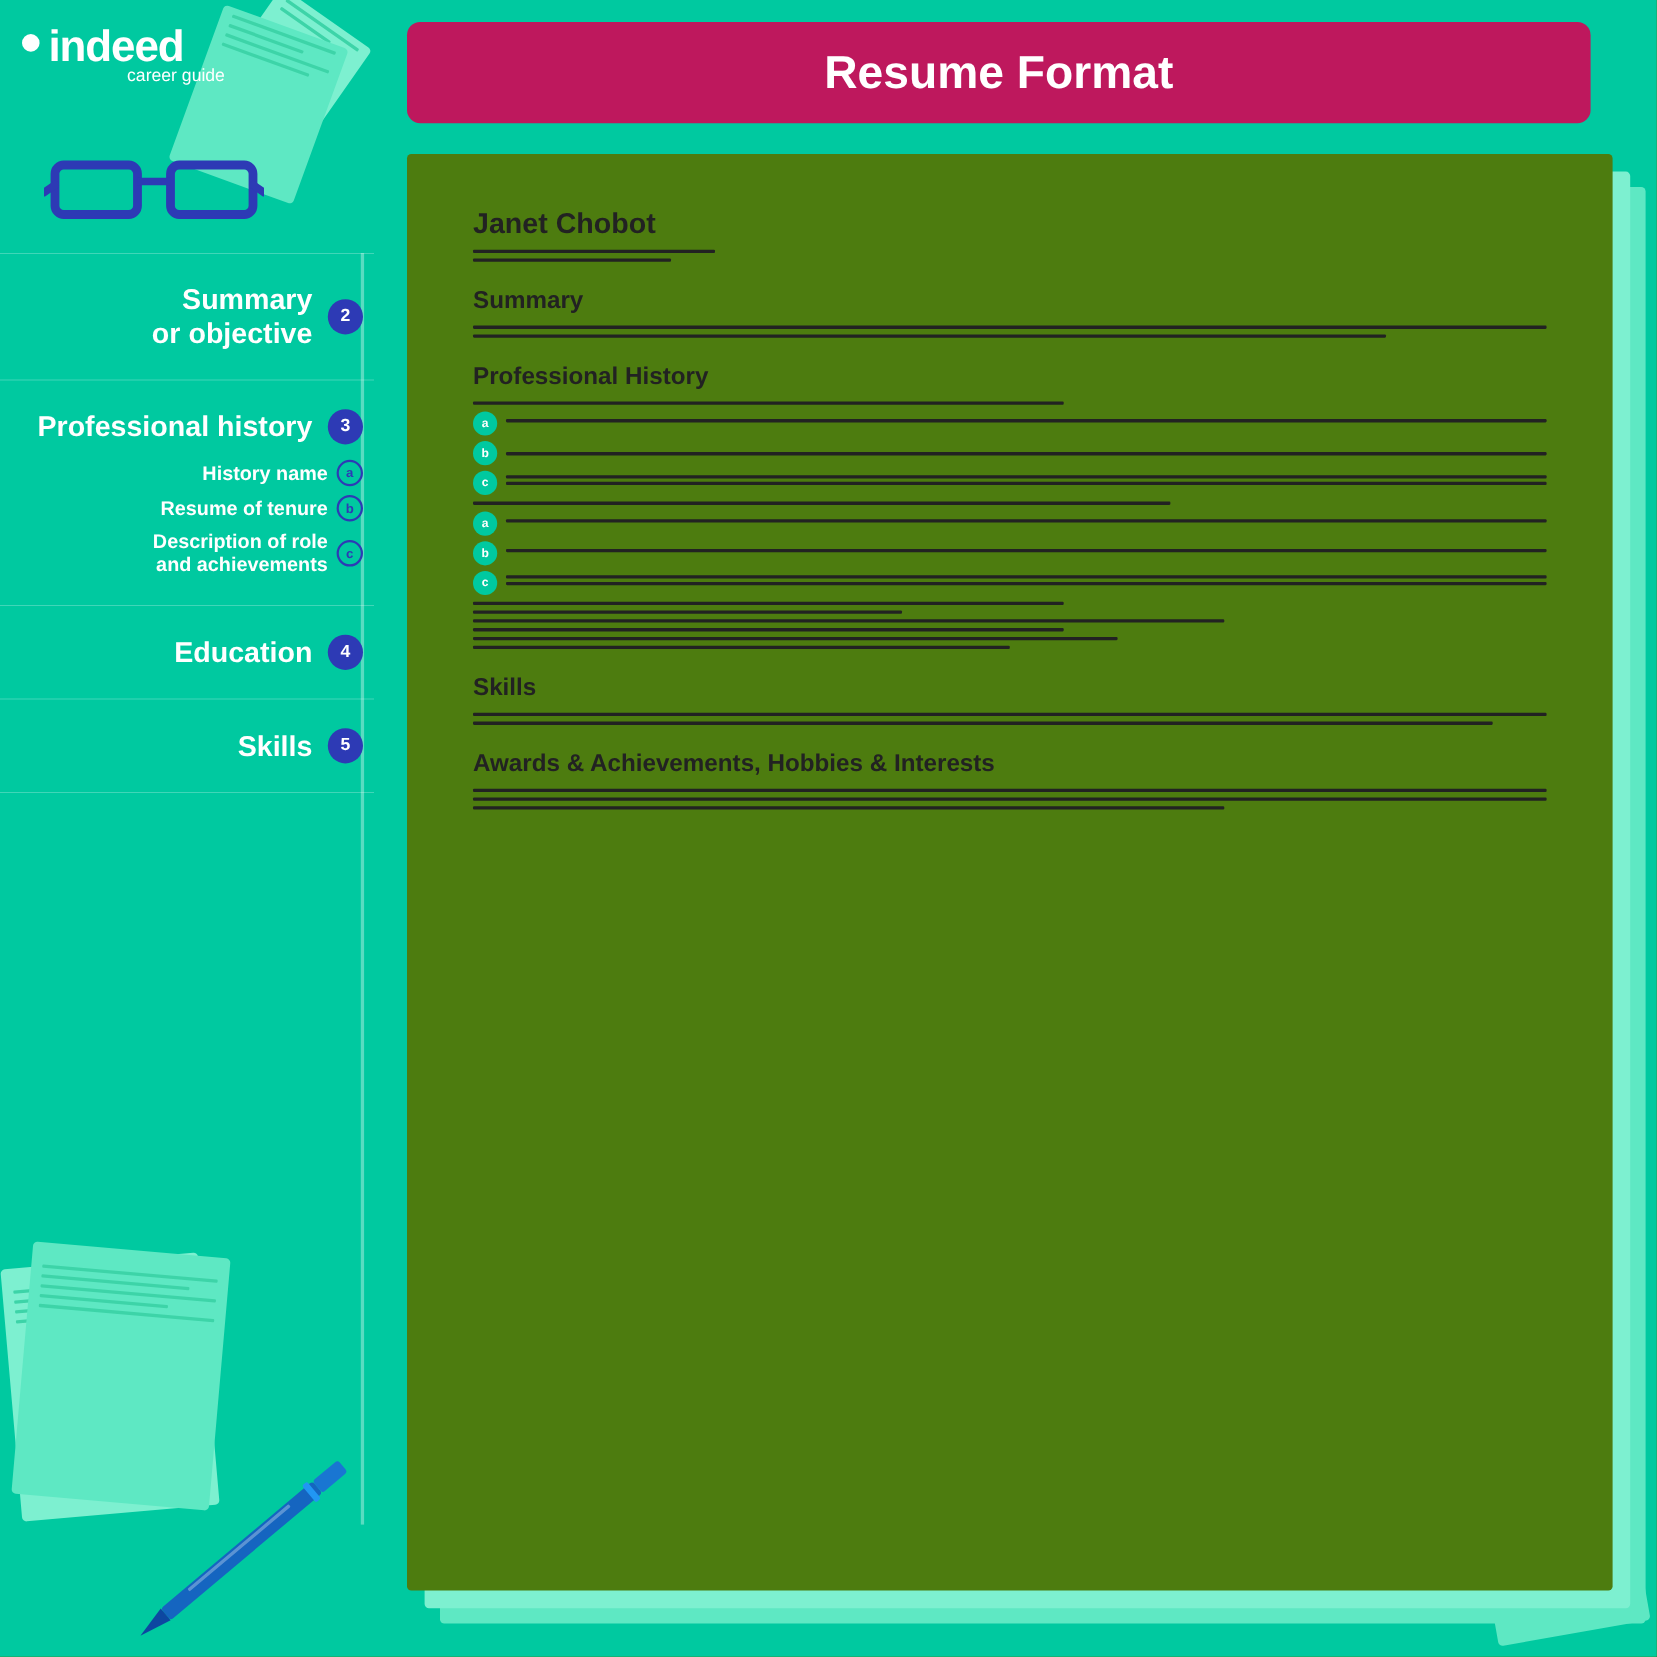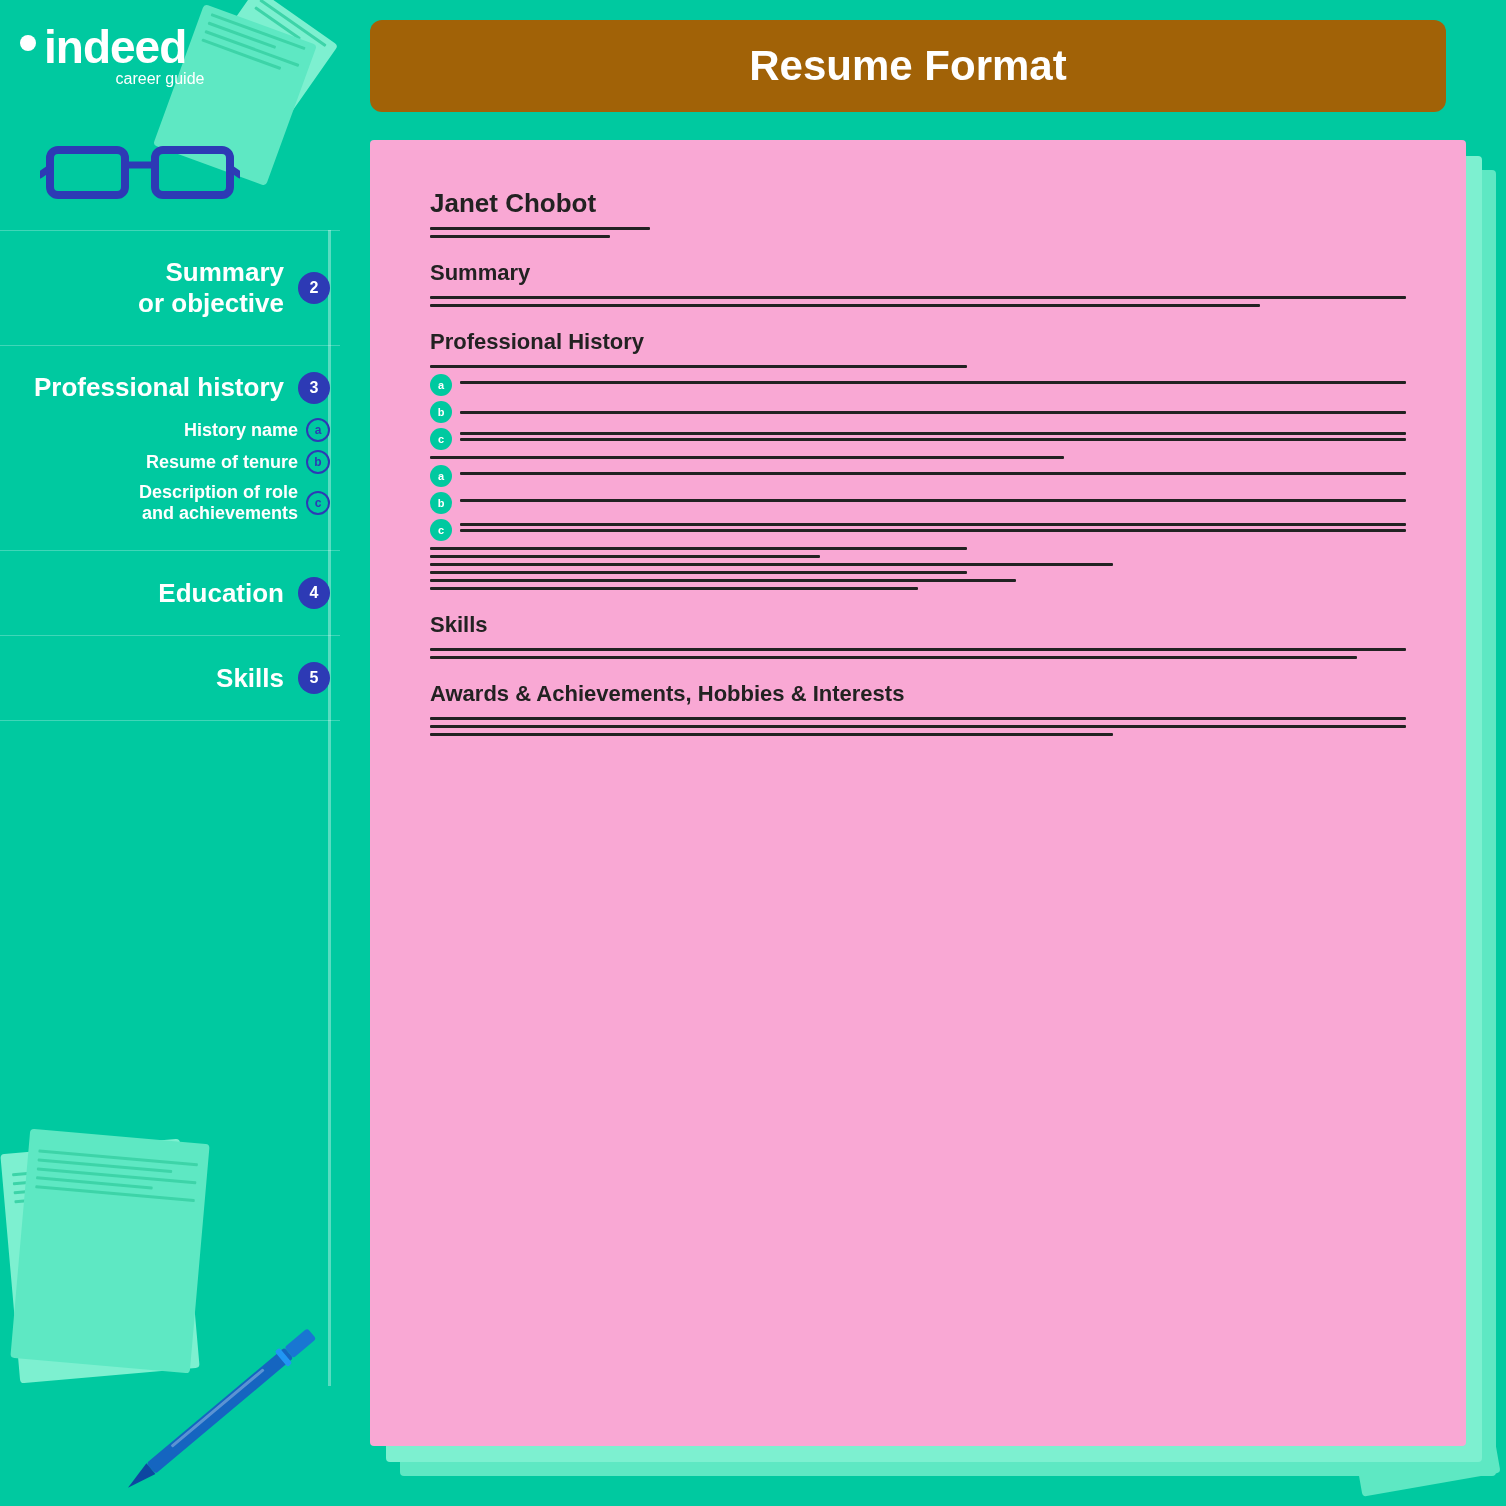--- a/index.html
+++ b/index.html
@@ -11,21 +11,21 @@
       overflow: hidden;
       position: relative;
     }
 
     
     .header-banner {
       position: absolute;
       top: 20px;
       left: 370px;
       right: 60px;
-      background: #a16207;
+      background: #be185d;
       border-radius: 12px;
       padding: 22px 40px;
       text-align: center;
       z-index: 10;
     }
     .header-banner h1 {
       color: white;
       font-size: 42px;
       font-weight: bold;
     }
@@ -44,21 +44,21 @@
       gap: 8px;
     }
     .logo-dot {
       width: 16px; height: 16px;
       background: white;
       border-radius: 50%;
       position: relative;
       top: -4px;
     }
     .logo-text-indeed {
-      font-size: 46px;
+      font-size: 40px;
       font-weight: bold;
       color: white;
       letter-spacing: -1px;
     }
     .logo-text-career {
       font-size: 16px;
       color: white;
       text-align: center;
       margin-top: -4px;
     }
@@ -135,21 +135,21 @@
       right: -16px;
       bottom: -16px;
       background: #7df0d0;
       border-radius: 4px;
       z-index: 2;
     }
 
     .resume-paper {
       position: absolute;
       top: 0; left: 0; right: 0; bottom: 0;
-      background: #f9a8d4;
+      background: #4d7c0f;
       border-radius: 4px;
       z-index: 3;
       padding: 48px 60px;
       overflow: hidden;
     }
 
     .resume-name {
       font-size: 26px;
       font-weight: bold;
       color: #222;

